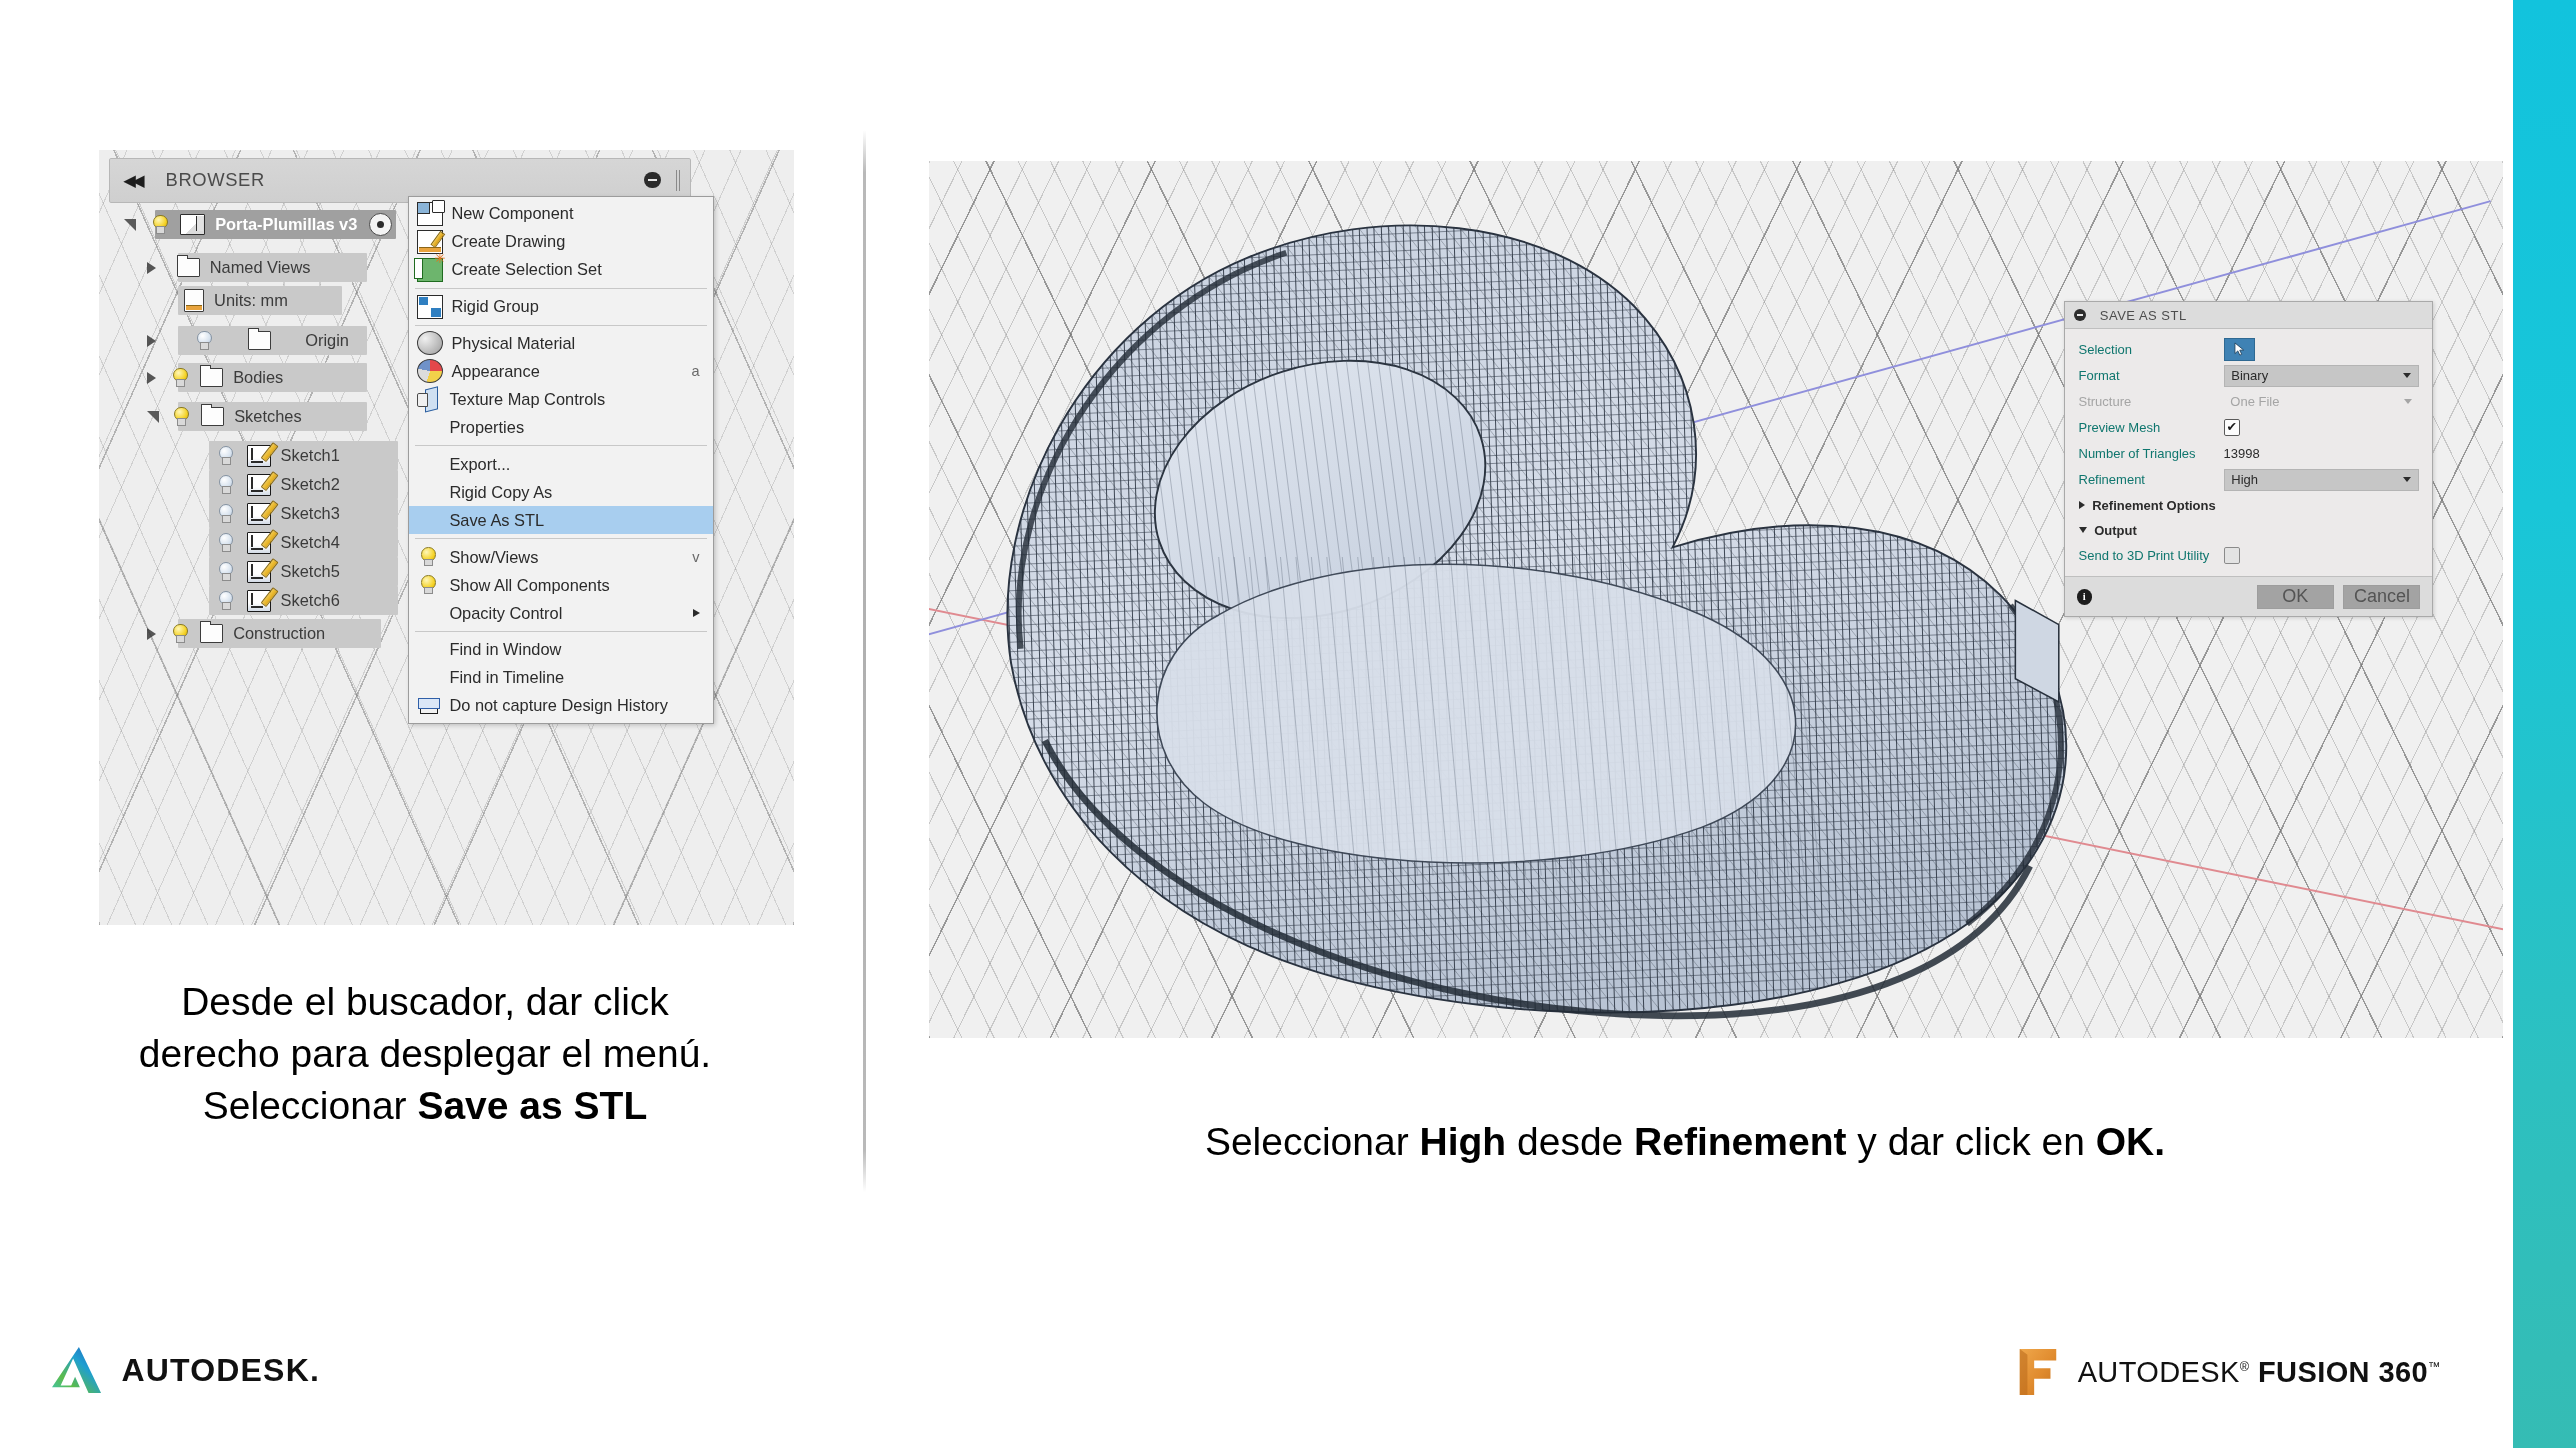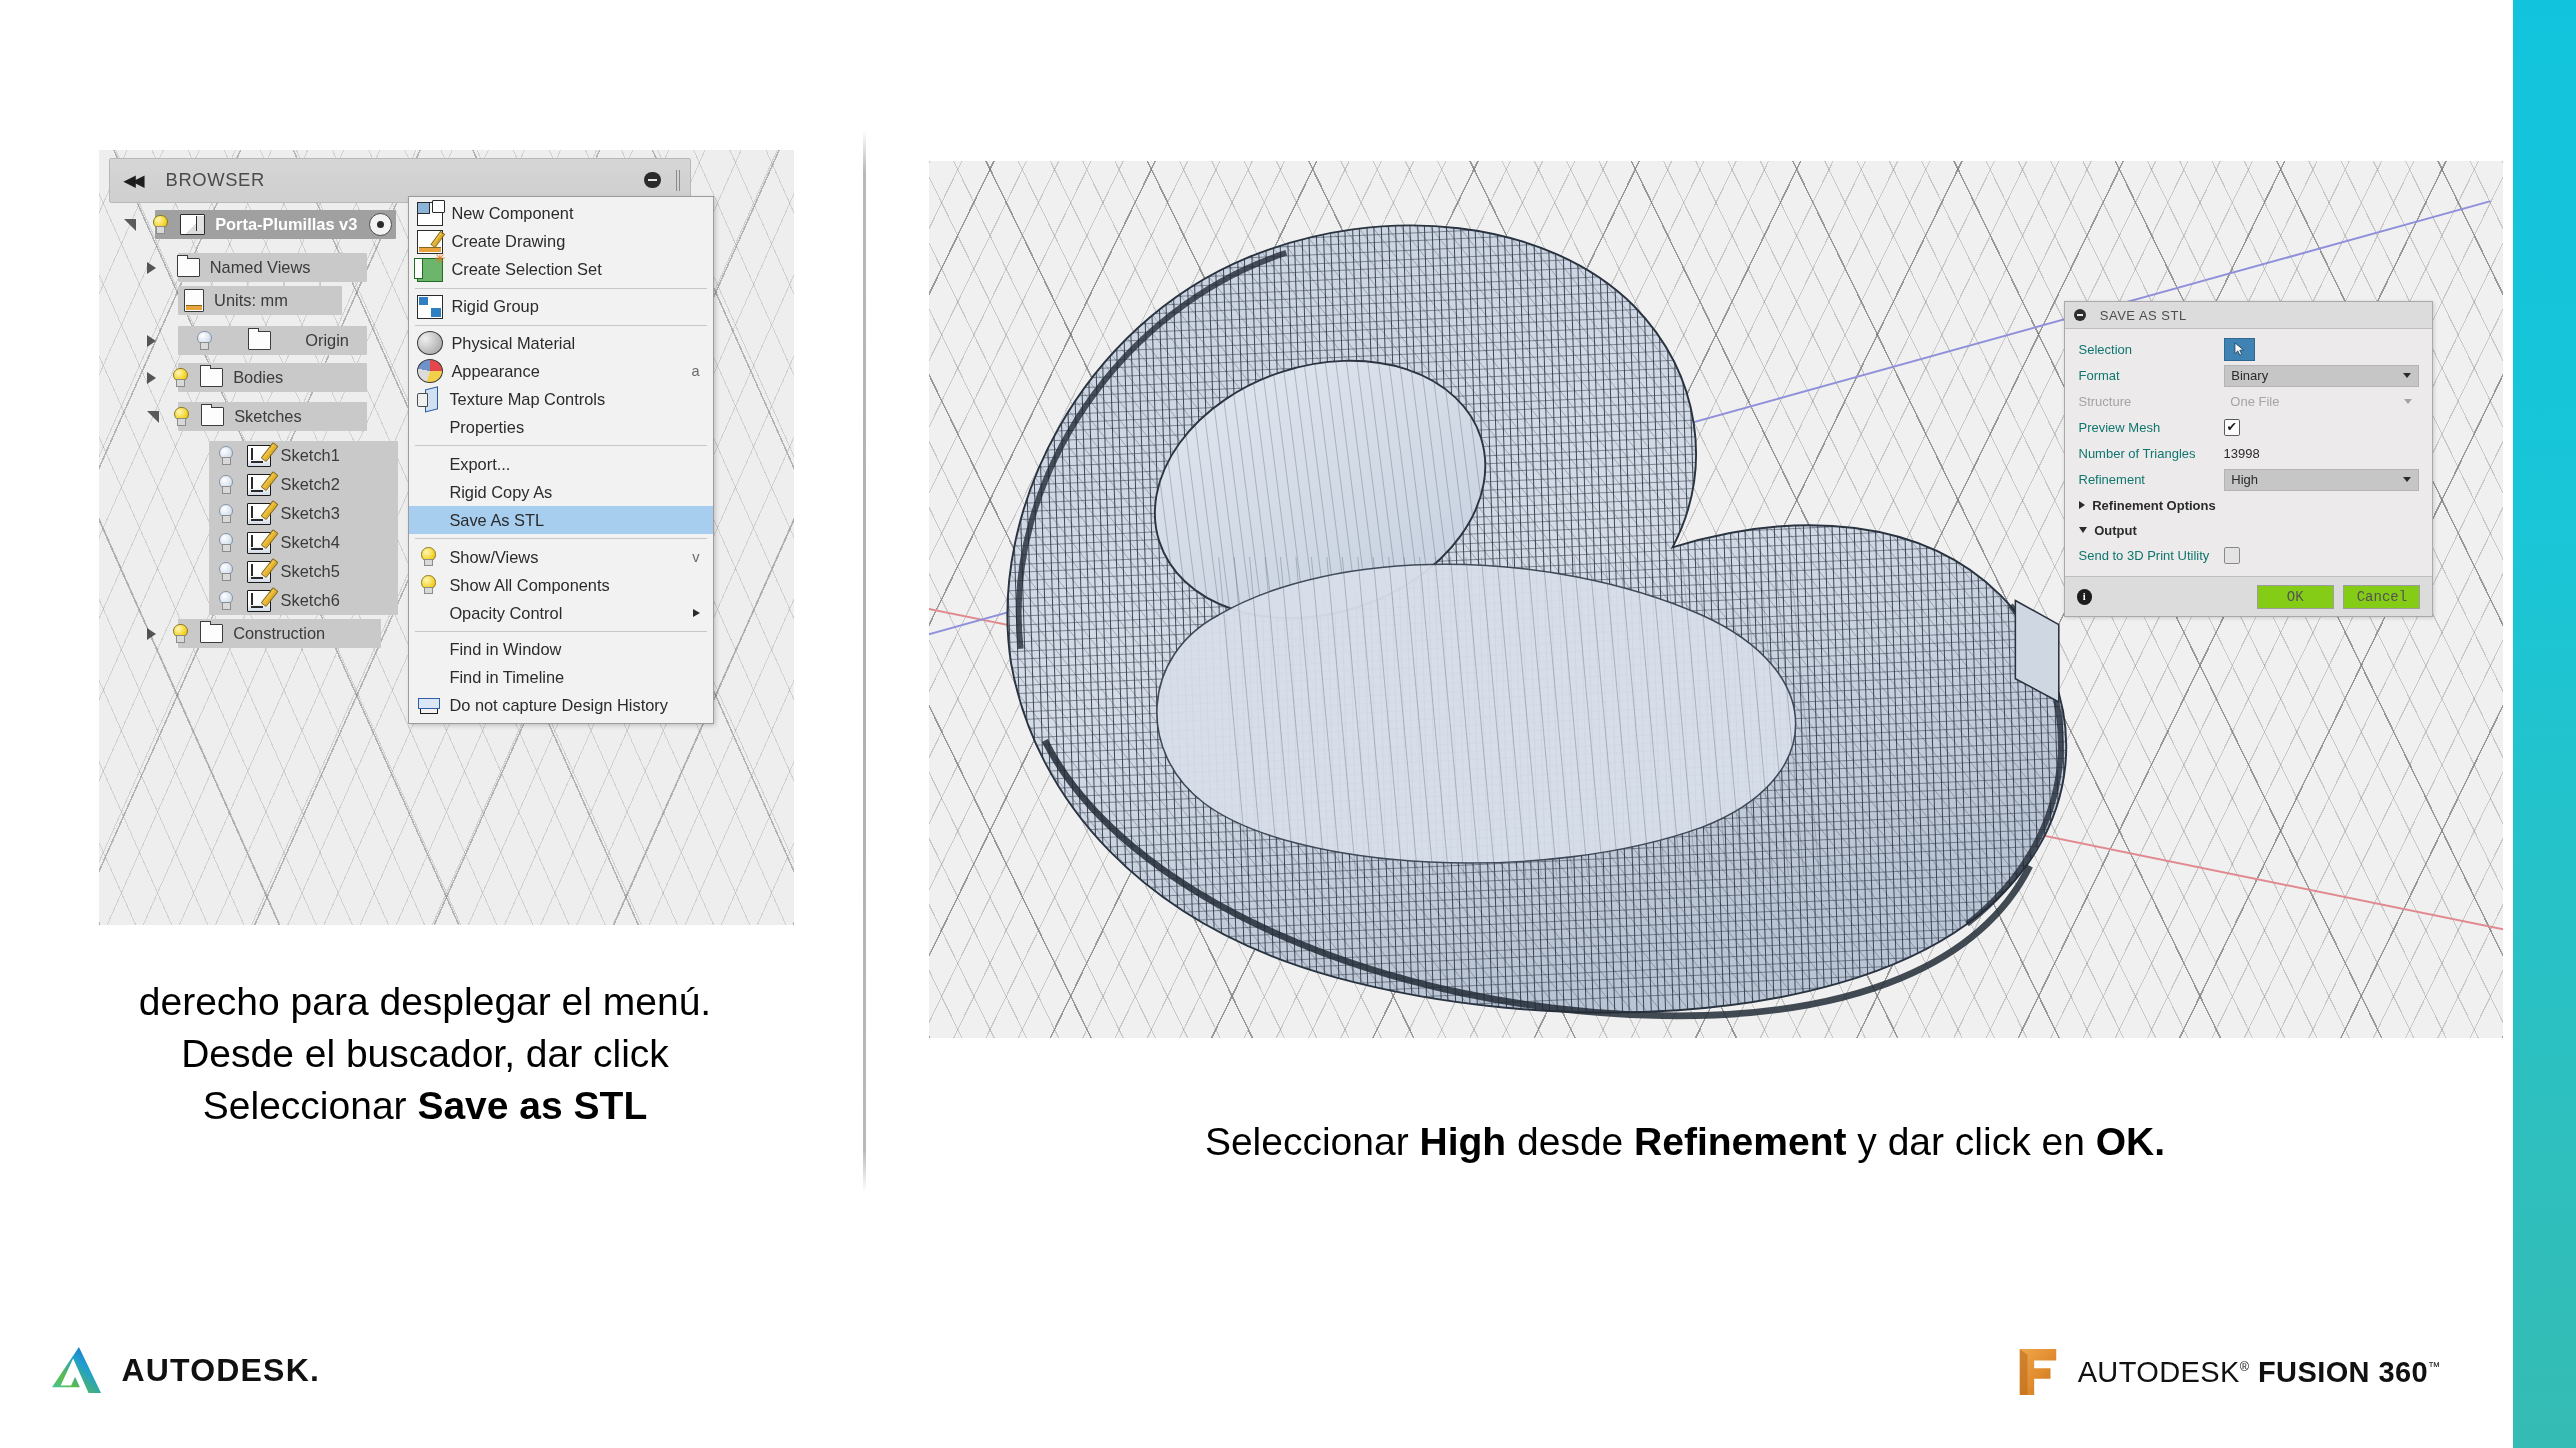--- a/index.html
+++ b/index.html
@@ -224,22 +224,22 @@
   #stl-footer{
     height:39px;background:#dcdcdc;border-top:1px solid #bfbfbf;
     display:flex;align-items:center;padding:0 11.6px;
   }
   #stl-info{
     width:15.5px;height:15.5px;border-radius:50%;background:#1d1d1d;color:#fff;
     font-size:10.6px;font-weight:bold;display:flex;align-items:center;justify-content:center;
     font-family:"Liberation Serif",serif;
   }
   .dlg-btn{
-    height:22px;min-width:75px;background:#84cc16;border:1px solid #9d9d9d;
-    display:flex;align-items:center;justify-content:center;font-size:14px;color:#545454;margin-left:9.7px;font-family:Liberation Mono, monospace;
+    height:22px;min-width:75px;background:#a3a3a3;border:1px solid #9d9d9d;
+    display:flex;align-items:center;justify-content:center;font-size:18px;color:#545454;margin-left:9.7px;
   }
   #stl-footer .spacer{flex:1;}
 
   
   .caption{
     position:absolute;text-align:center;color:#000;
     font-family:"Liberation Sans", sans-serif;font-size:39px;line-height:1.33;
   }
   #caption-left{left:0px;top:976px;width:850px;}
   #caption-right{left:869px;top:1116px;width:1632px;}
@@ -1106,22 +1106,22 @@
     <div id="stl-footer">
       <span id="stl-info">i</span>
       <span class="spacer"></span>
       <span class="dlg-btn">OK</span>
       <span class="dlg-btn">Cancel</span>
     </div>
   </div>
 </div>
 
 <div class="caption" id="caption-left">
+  <div>Desde el buscador, dar click</div>
   <div>derecho para desplegar el menú.</div>
-  <div>Desde el buscador, dar click</div>
   <div>
     <span>Seleccionar </span><b>Save as STL</b>
   </div>
 </div>
 
 <div class="caption" id="caption-right">
   <span>Seleccionar </span><b>High</b><span> desde </span><b>Refinement</b><span> y dar click en </span><b>OK.</b>
 </div>
 
 <div id="logo-autodesk">

